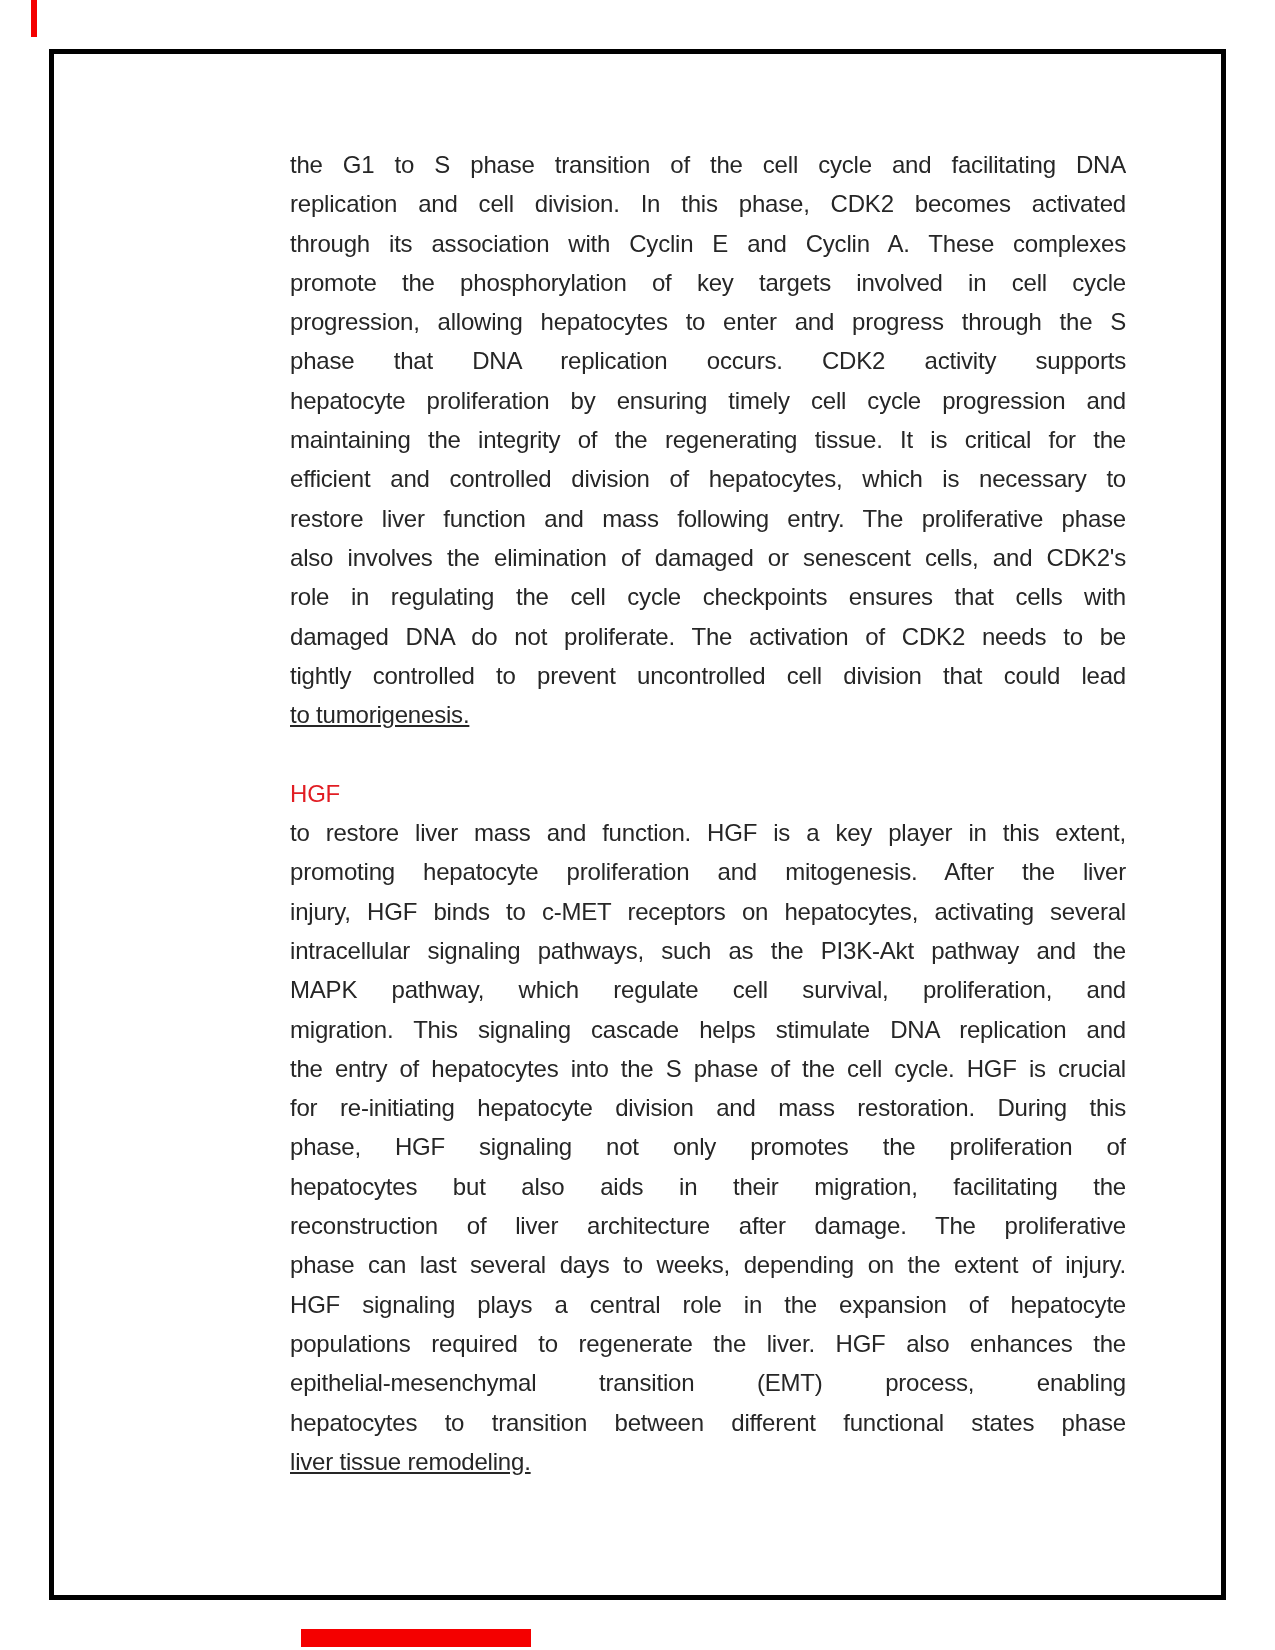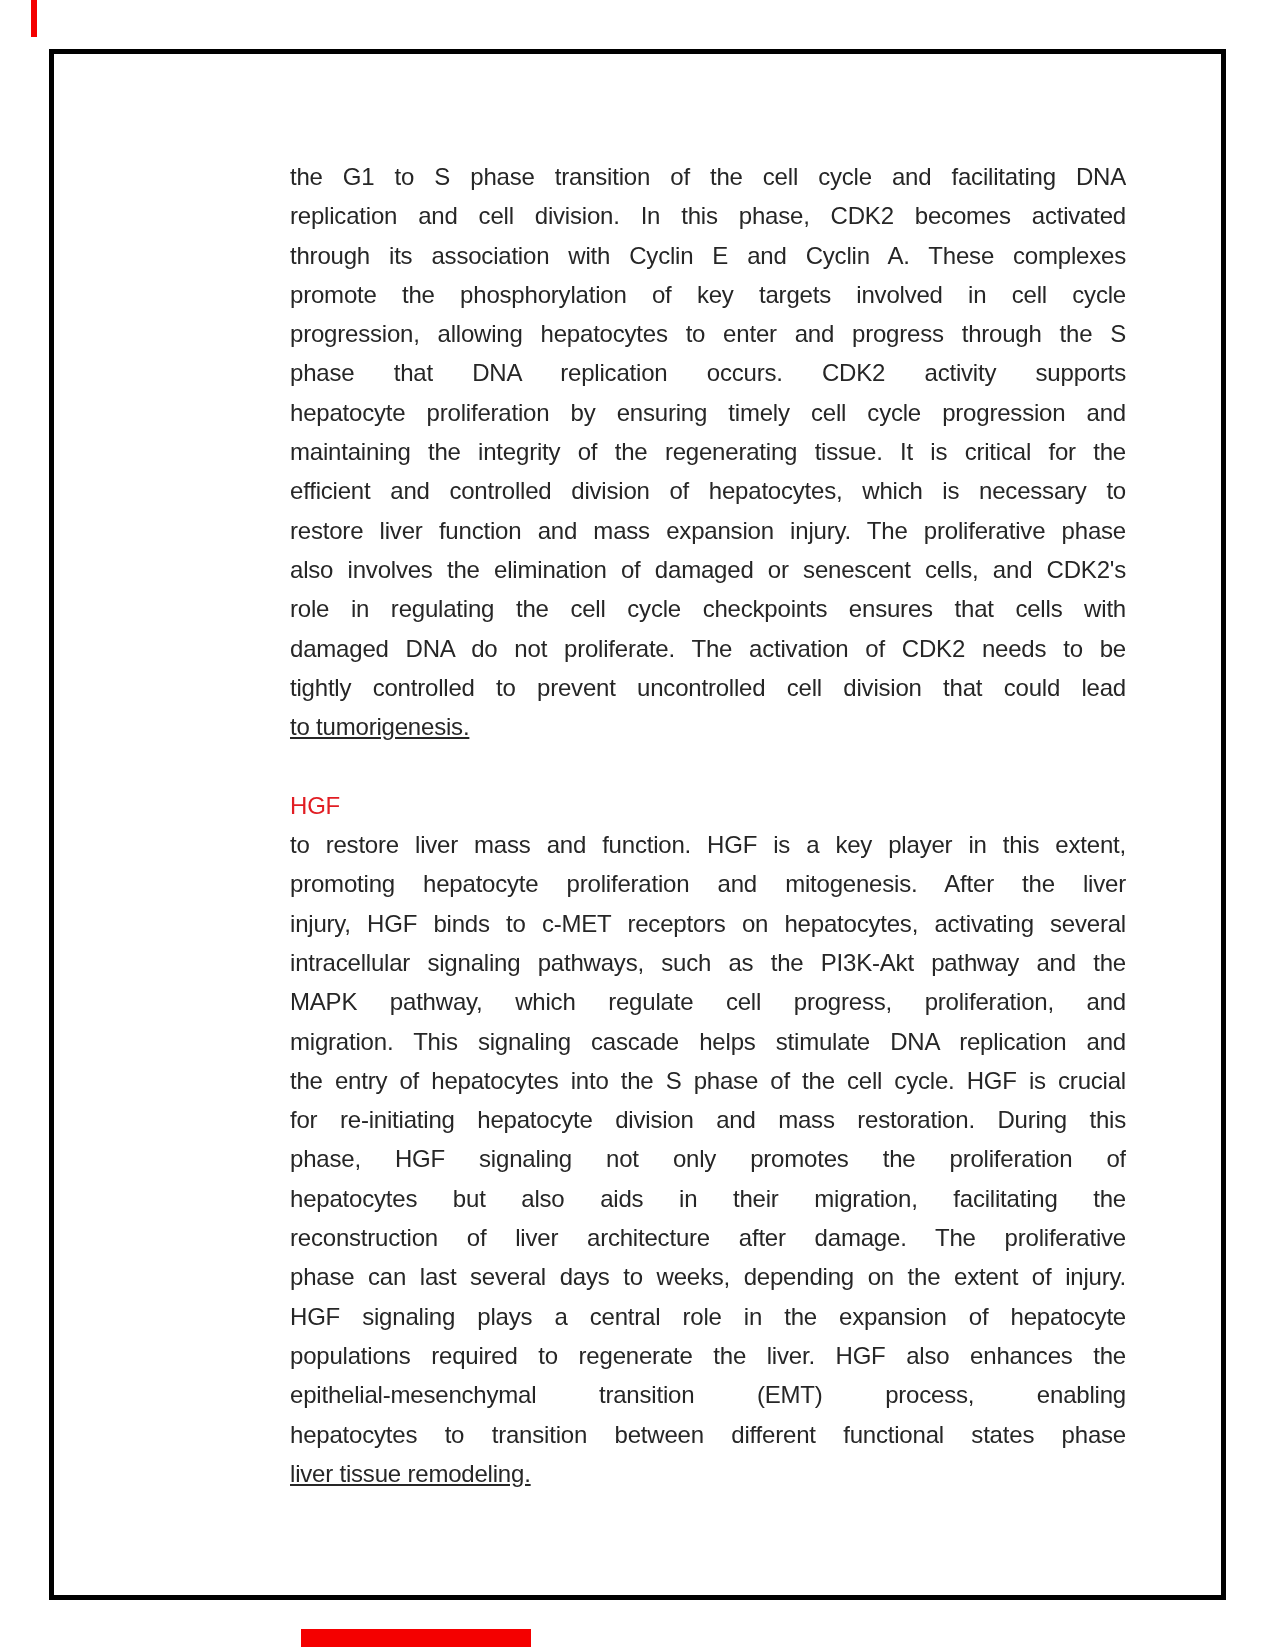--- a/index.html
+++ b/index.html
@@ -31,21 +31,21 @@
     background:var(--marker-color);
   }
   .red-bar{
     position:absolute;
     left:301px;top:1629px;
     width:230px;height:18px;
     background:var(--marker-color);
   }
   .textcol{
     position:absolute;
-    left:290px;top:157px;
+    left:290px;top:145px;
     width:836px;
     color:var(--text-color);
     font-size:24px;
     letter-spacing:-0.2px;
   }
   .line{
     height:39.3px;
     line-height:39.3px;
     text-align:justify;
     text-align-last:justify;
@@ -69,35 +69,35 @@
       <div>
         <div class="line">the G1 to S phase transition of the cell cycle and facilitating DNA</div>
         <div class="line">replication and cell division. In this phase, CDK2 becomes activated</div>
         <div class="line">through its association with Cyclin E and Cyclin A. These complexes</div>
         <div class="line">promote the phosphorylation of key targets involved in cell cycle</div>
         <div class="line">progression, allowing hepatocytes to enter and progress through the S</div>
         <div class="line">phase that DNA replication occurs. CDK2 activity supports</div>
         <div class="line">hepatocyte proliferation by ensuring timely cell cycle progression and</div>
         <div class="line">maintaining the integrity of the regenerating tissue. It is critical for the</div>
         <div class="line">efficient and controlled division of hepatocytes, which is necessary to</div>
-        <div class="line">restore liver function and mass expansion injury. The proliferative phase</div>
+        <div class="line">restore liver function and mass following entry. The proliferative phase</div>
         <div class="line">also involves the elimination of damaged or senescent cells, and CDK2's</div>
         <div class="line">role in regulating the cell cycle checkpoints ensures that cells with</div>
         <div class="line">damaged DNA do not proliferate. The activation of CDK2 needs to be</div>
         <div class="line">tightly controlled to prevent uncontrolled cell division that could lead</div>
         <div class="line last">to tumorigenesis.</div>
       </div>
       <div class="line spacer"></div>
       <div class="line heading">HGF</div>
       <div>
         <div class="line">to restore liver mass and function. HGF is a key player in this extent,</div>
         <div class="line">promoting hepatocyte proliferation and mitogenesis. After the liver</div>
         <div class="line">injury, HGF binds to c-MET receptors on hepatocytes, activating several</div>
         <div class="line">intracellular signaling pathways, such as the PI3K-Akt pathway and the</div>
-        <div class="line">MAPK pathway, which regulate cell progress, proliferation, and</div>
+        <div class="line">MAPK pathway, which regulate cell survival, proliferation, and</div>
         <div class="line">migration. This signaling cascade helps stimulate DNA replication and</div>
         <div class="line">the entry of hepatocytes into the S phase of the cell cycle. HGF is crucial</div>
         <div class="line">for re-initiating hepatocyte division and mass restoration. During this</div>
         <div class="line">phase, HGF signaling not only promotes the proliferation of</div>
         <div class="line">hepatocytes but also aids in their migration, facilitating the</div>
         <div class="line">reconstruction of liver architecture after damage. The proliferative</div>
         <div class="line">phase can last several days to weeks, depending on the extent of injury.</div>
         <div class="line">HGF signaling plays a central role in the expansion of hepatocyte</div>
         <div class="line">populations required to regenerate the liver. HGF also enhances the</div>
         <div class="line">epithelial-mesenchymal transition (EMT) process, enabling</div>

